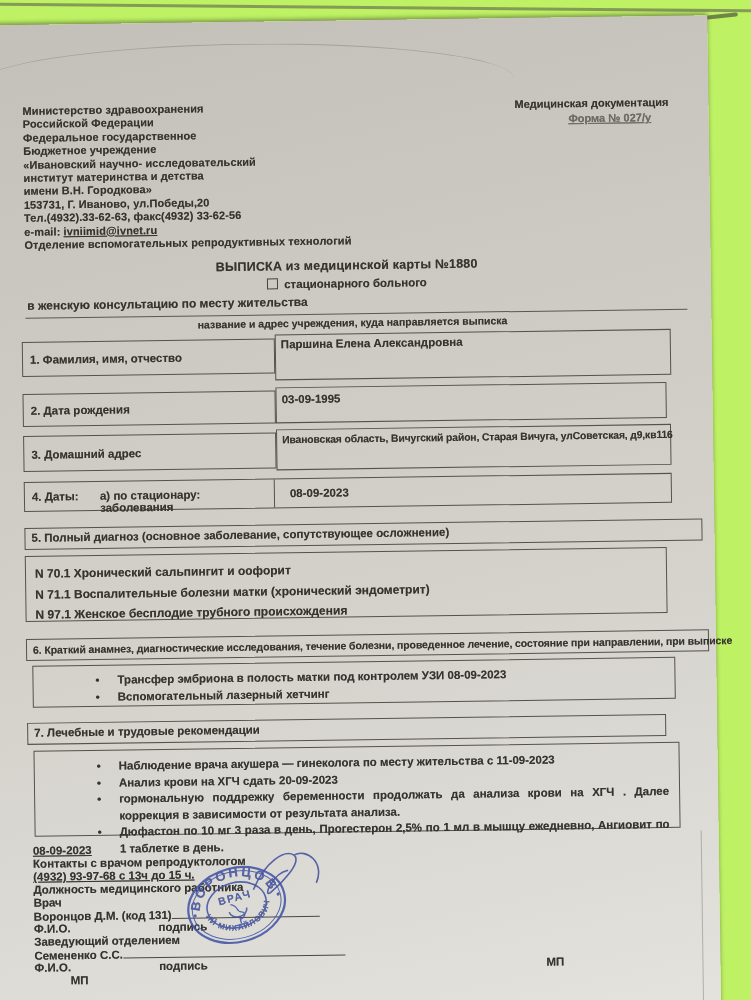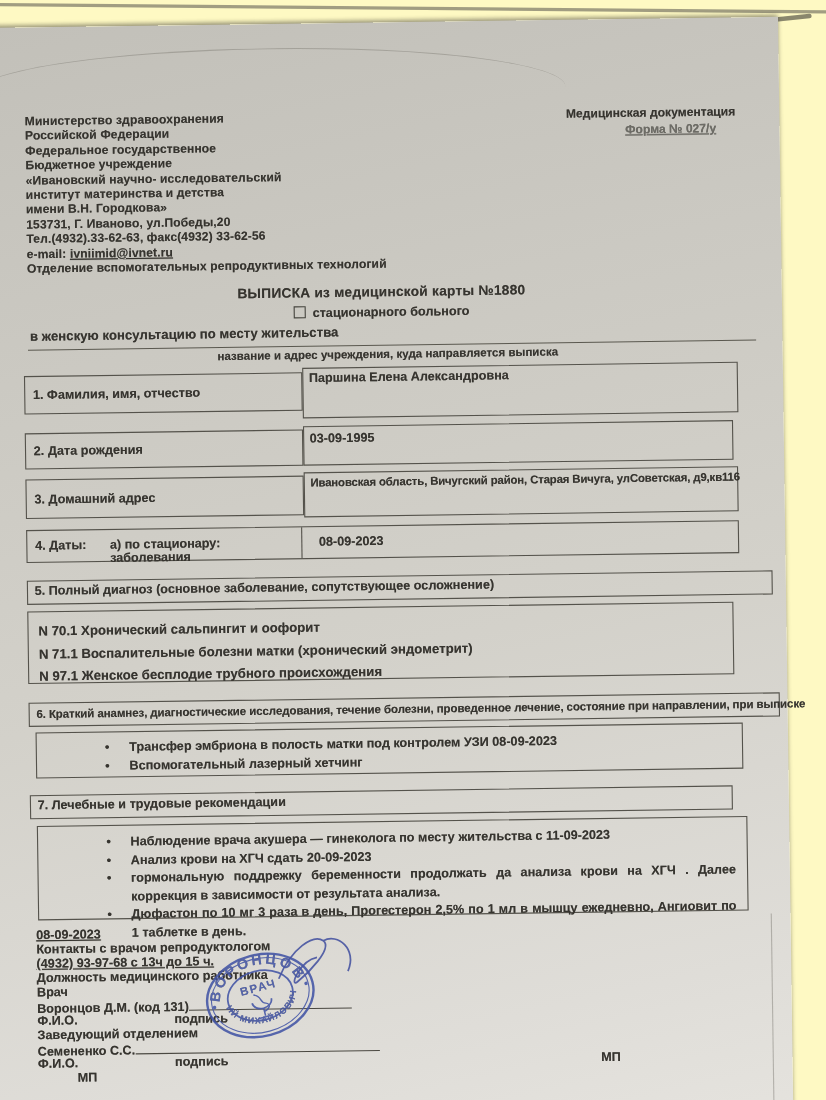--- a/index.html
+++ b/index.html
@@ -1,16 +1,16 @@
 <!DOCTYPE html>
 <html><head>
 <meta charset="utf-8">
 <style>
   html,body{margin:0;padding:0;}
-  .page{position:relative;width:751px;height:1000px;background:#fef9c3;overflow:hidden;
+  .page{position:relative;width:751px;height:1000px;background:#bef264;overflow:hidden;
         font-family:"Liberation Sans",sans-serif;color:#36342f;}
   .table-edge{position:absolute;left:0;top:6px;width:100%;height:3px;background:#54524b;opacity:.55;transform:rotate(.5deg);}
   .table-smudge{position:absolute;left:668px;top:16px;width:70px;height:4px;background:#3c3a34;opacity:.6;border-radius:2px;transform:rotate(-6deg);}
   .sheet{position:absolute;inset:0;transform:rotate(-0.8deg);}
   .paper{position:absolute;left:-26px;top:20px;width:740px;height:1030px;
          background:linear-gradient(168deg,#c2c0b9 0%,#cbc9c2 28%,#d3d1ca 55%,#dfddd8 85%,#e6e4df 100%);
          box-shadow:0 -2px 4px rgba(50,48,42,.4), -3px 0 5px rgba(60,58,52,.25);}
   .fold{position:absolute;left:-20px;top:42px;width:540px;height:42px;border-top:1.5px solid rgba(104,101,92,.35);
         border-radius:50% 50% 0 0/90% 90% 0 0;}
   .crease{position:absolute;left:696px;top:835px;width:1px;height:200px;background:rgba(105,102,94,.4);}

